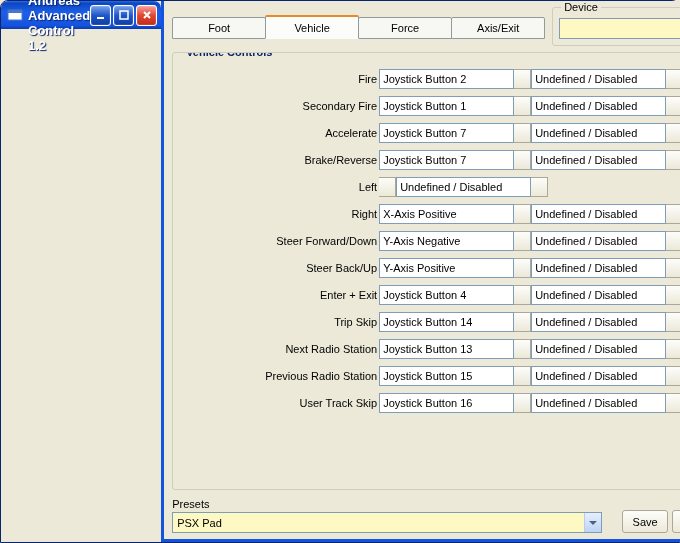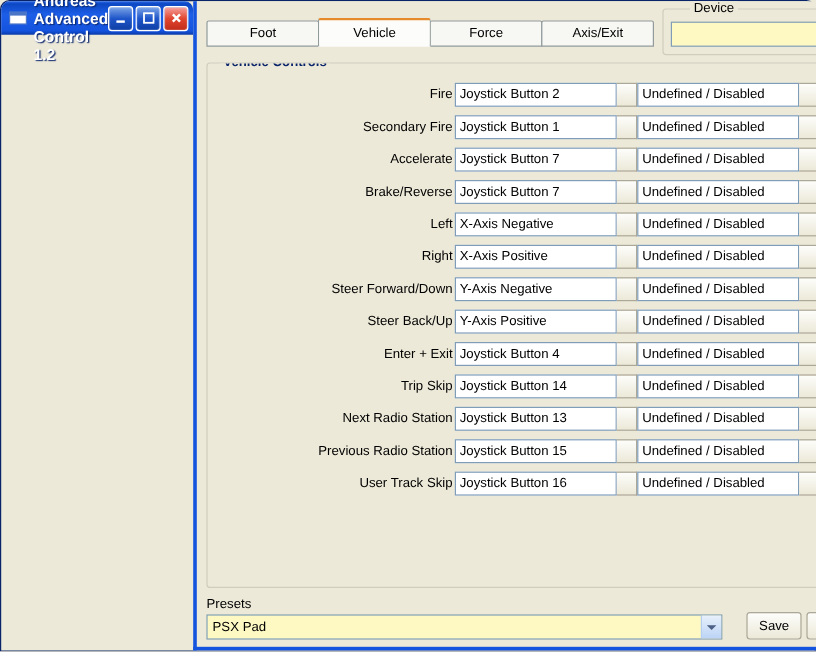--- a/index.html
+++ b/index.html
@@ -110,21 +110,20 @@
     padding: 10px 6px 6px 6px;
     position: relative;
     margin-top: 0;
   }
   .device-group .grp-label {
     position: absolute;
     top: -7px; left: 8px;
     background: #ece9d8;
     padding: 0 3px;
     font-size: 11px;
-    margin-left: 14px;
   }
   .combo {
     width: 100%;
     height: 21px;
     border: 1px solid #7f9db9;
     background: #fef9c3;
     display: flex;
     align-items: center;
     position: relative;
   }
@@ -385,21 +384,20 @@
                 <span class="mini-btn"></span>
               </span>
               <span class="field-wrap">
                 <span class="field">Undefined / Disabled</span>
                 <span class="mini-btn"></span>
               </span>
             </div>
             <div class="row">
               <span class="lbl">Left</span>
               <span class="field-wrap">
-                <span class="field">X-Axis Negative</span>
                 <span class="mini-btn"></span>
               </span>
               <span class="field-wrap">
                 <span class="field">Undefined / Disabled</span>
                 <span class="mini-btn"></span>
               </span>
             </div>
             <div class="row">
               <span class="lbl">Right</span>
               <span class="field-wrap">

